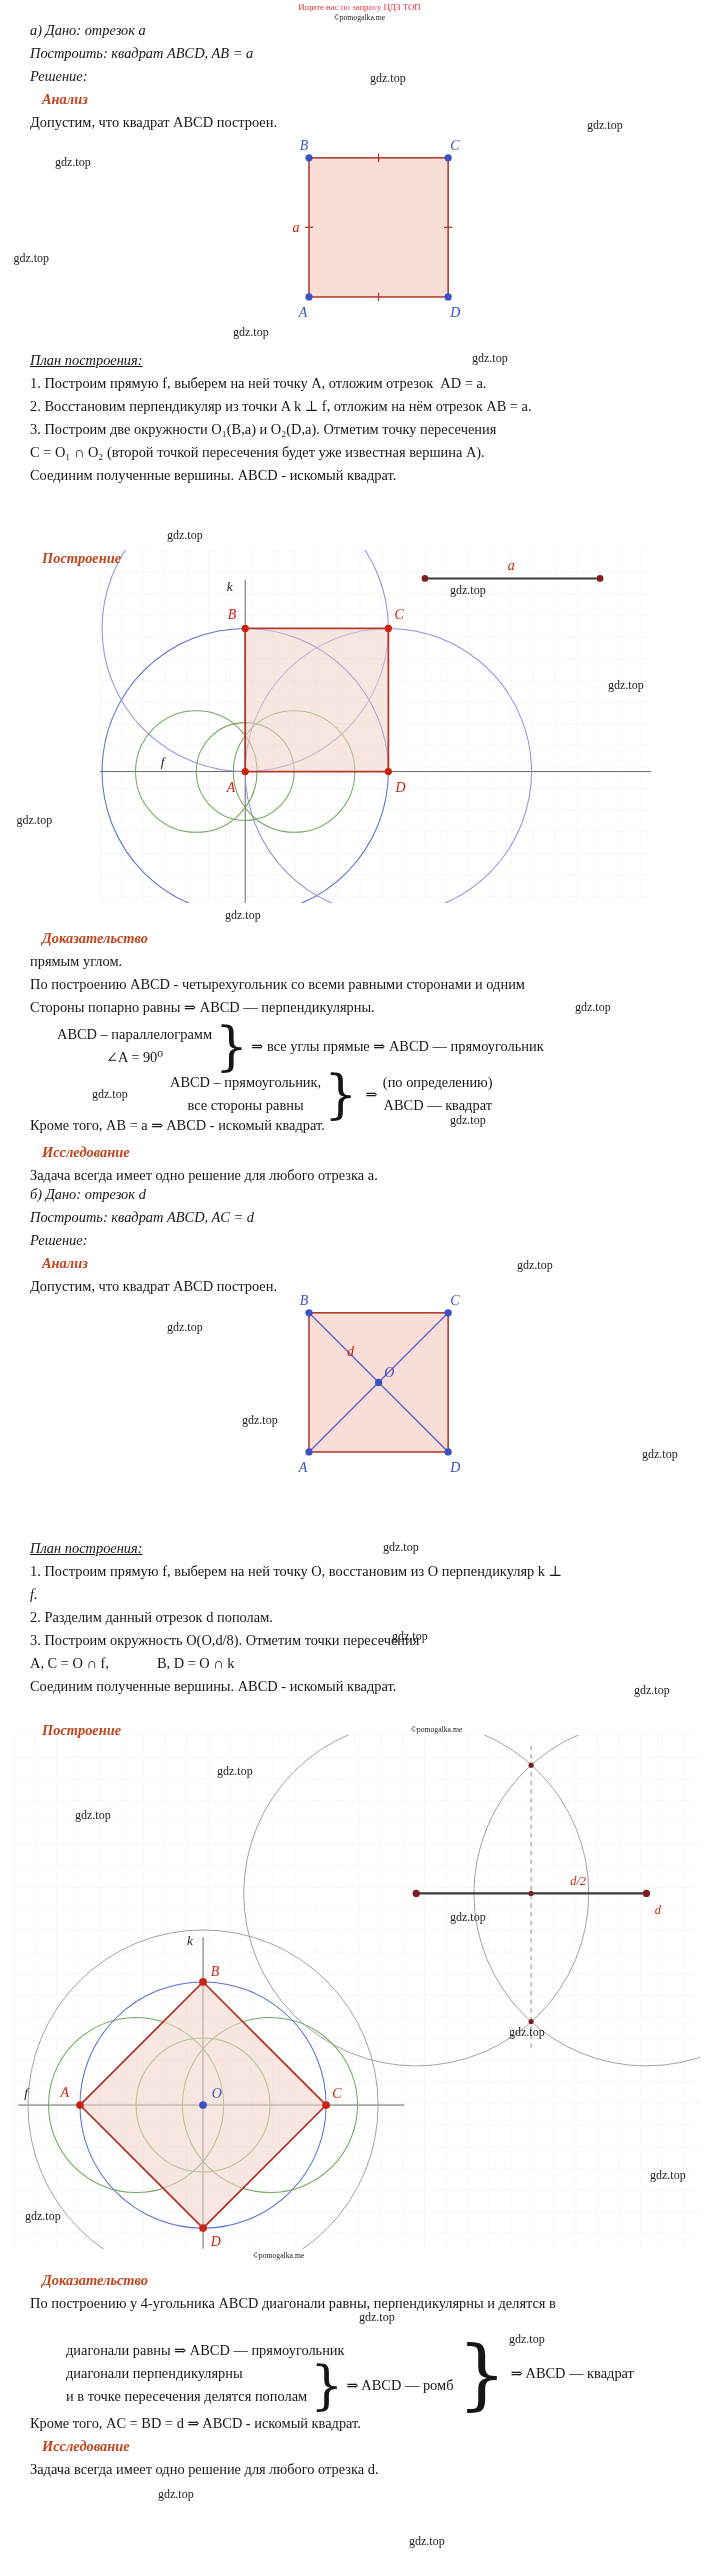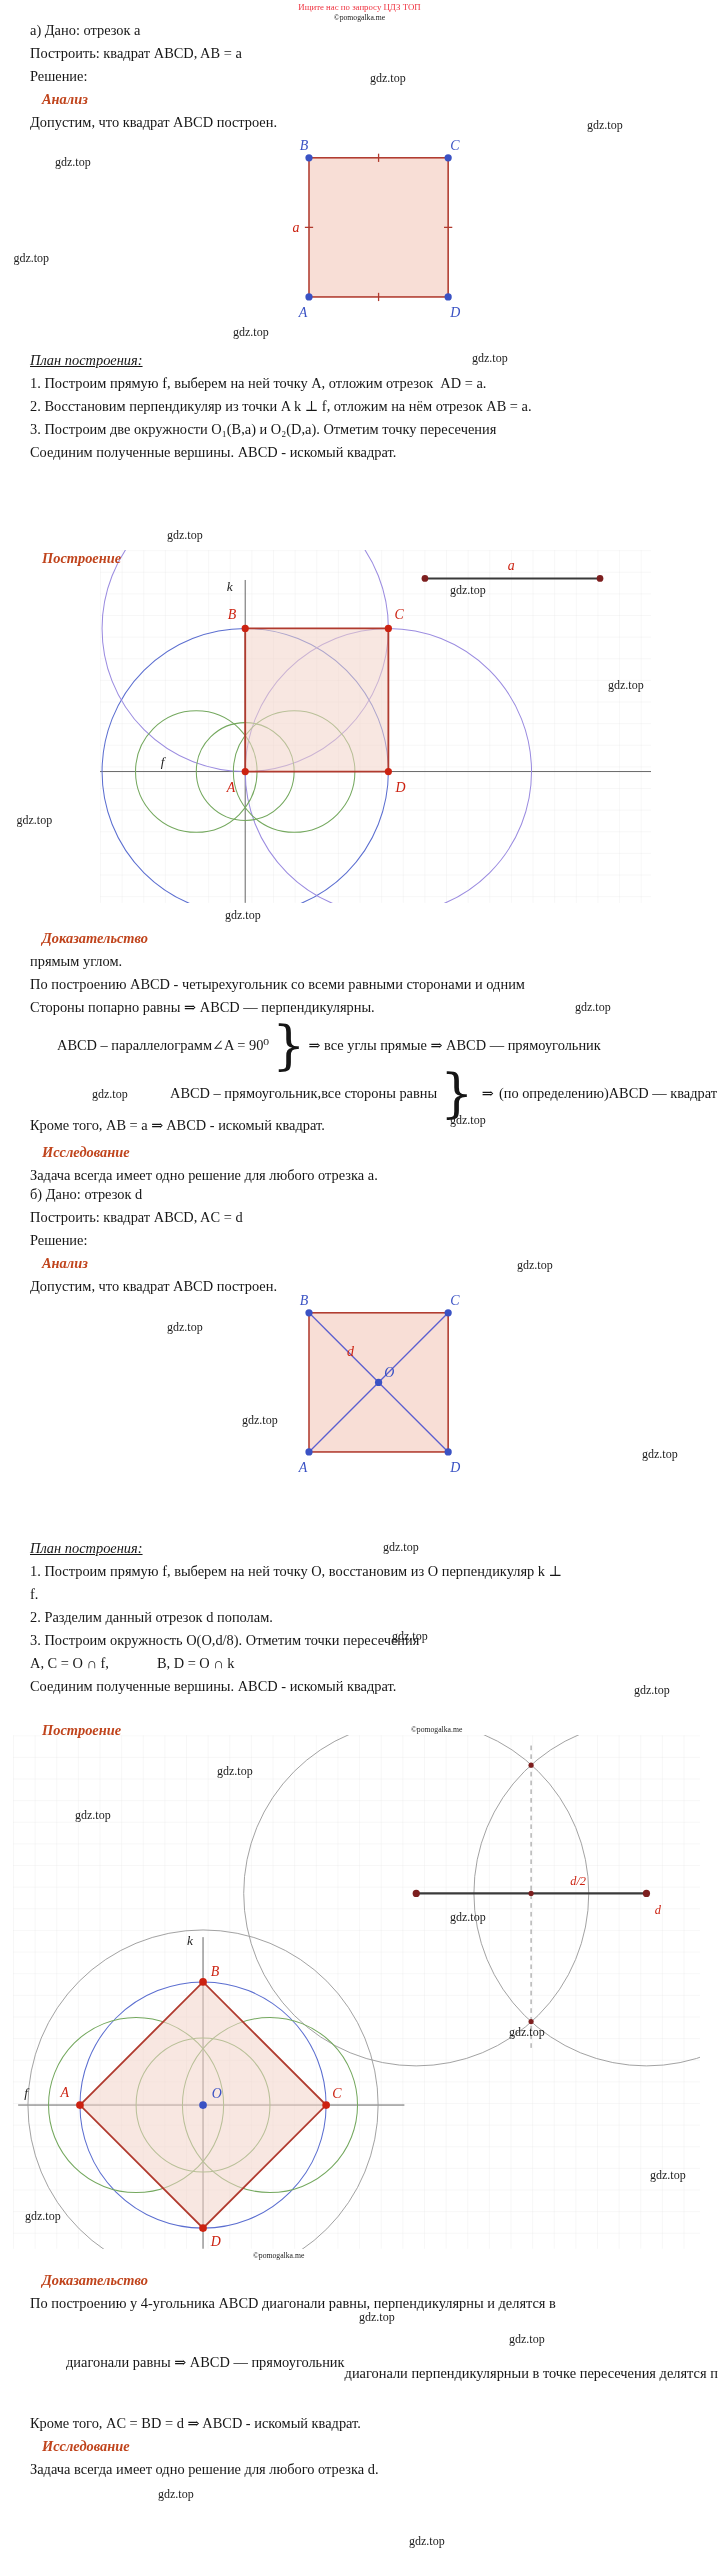--- a/index.html
+++ b/index.html
@@ -2,31 +2,31 @@
 <html style="font-size:8.2px"><head>
 <meta charset="utf-8">
 <style>
   * { margin:0; padding:0; box-sizing:border-box; }
   html,body { background:#ffffff; }
   .page { position:relative; width:719px; height:2591px; background:#fff; overflow:hidden;
           font-family:"Liberation Serif","DejaVu Serif",serif; color:#161616; }
   .abs { position:absolute; }
   .blk { position:absolute; font-size:14.4px; line-height:23px; z-index:3; }
   .blk .ln { white-space:pre; }
-  .it { }
+  .it { font-style:italic; }
   .hd { color:#c0441c; font-style:italic; font-weight:bold;margin-left:12px; }
   .plan { font-style:italic; text-decoration:underline; }
   .wm { position:absolute; font-size:12px; color:#1c1c1c; white-space:pre; z-index:4; }
   .topnote { position:absolute; top:2.1px; left:0; width:100%; text-align:center;
              font-size:8.8px; color:#ef3340; z-index:5; }
   .brandtop { position:absolute; top:13px; left:0; width:100%; text-align:center;
               font-size:7.7px; color:#222; z-index:5; }
   .small-brand { position:absolute; font-size:7.7px; color:#222; z-index:5; }
   .fstack { display:flex; align-items:center; }
-  .fcol { display:flex; flex-direction:row; }
+  .fcol { display:flex; flex-direction:column; }
   .fcol.center { align-items:center; }
   .fl { font-size:14.4px; line-height:23px; white-space:pre; }
   .brace { font-family:"DejaVu Serif",serif; font-weight:400; color:#161616; }
   .b2 { font-size:52px; line-height:45px; margin:0 3.1px; }
   .b3 { font-size:77px; line-height:68px; margin:0 4.1px; }
   .pad { padding:0 5.2px; }
   svg { z-index:1; }
   svg text { font-family:"Liberation Serif","DejaVu Serif",serif; }
   .svg-blue  { fill:#3a52c4; font-style:italic; font-size:27px; }
   .svg-red   { fill:#cc2211; font-style:italic; font-size:27px; }
@@ -64,20 +64,21 @@
     <text x="40" y="360" class="svg-blue">A</text>
     <text x="334" y="360" class="svg-blue">D</text>
     <text x="28" y="196" class="svg-red">a</text>
   </svg>
 
   <div class="blk" style="left:30px; top:349px">
     <div class="ln plan">План построения:</div>
     <div class="ln">1. Построим прямую f, выберем на ней точку A, отложим отрезок  AD = a.</div>
     <div class="ln">2. Восстановим перпендикуляр из точки A k ⊥ f, отложим на нём отрезок AB = a.</div>
     <div class="ln">3. Построим две окружности O₁(B,a) и O₂(D,a). Отметим точку пересечения</div>
+    <div class="ln">C = O₁ ∩ O₂ (второй точкой пересечения будет уже известная вершина A).</div>
     <div class="ln">Соединим полученные вершины. ABCD - искомый квадрат.</div>
   </div>
 
   <div class="blk" style="left:30px; top:547px">
     <div class="ln hd">Построение</div>
   </div>
 
   <svg class="abs" style="left:100px; top:550px" width="551" height="353" viewBox="0 0 1070 685">
     <defs>
       <pattern id="grid-a" width="42" height="42" patternUnits="userSpaceOnUse">

